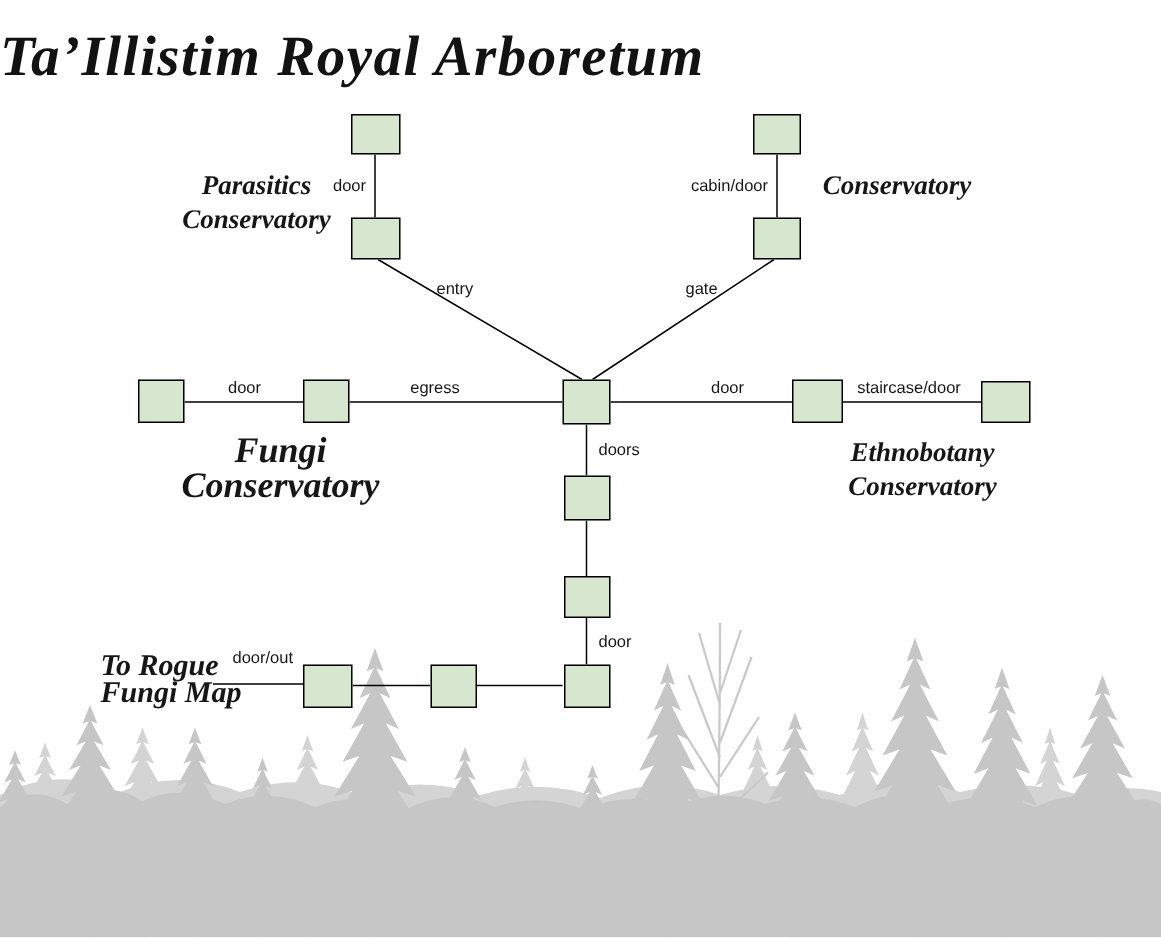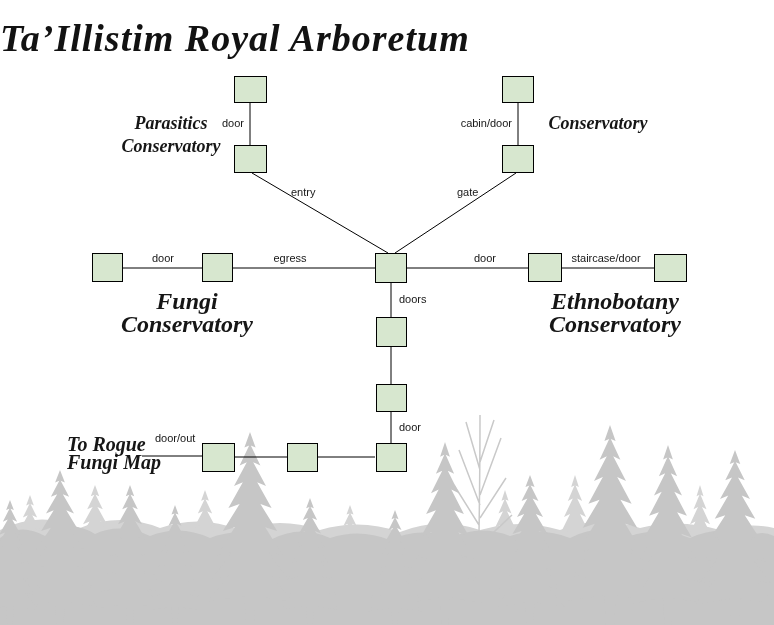--- a/index.html
+++ b/index.html
@@ -161,21 +161,21 @@
         <span>Parasitics</span>
         <span>Conservatory</span>
       </div>
       <div class="area-label centered" style="left: 598px; top: 112px; font-size: 18px; line-height: 23px;">
         <span>Conservatory</span>
       </div>
       <div class="area-label centered" style="left: 187px; top: 290px; font-size: 24px; line-height: 23px;">
         <span>Fungi</span>
         <span>Conservatory</span>
       </div>
-      <div class="area-label centered" style="left: 615px; top: 290px; font-size: 24px; line-height: 23px;">
+      <div class="area-label centered" style="left: 615px; top: 290px; font-size: 18px; line-height: 23px;">
         <span>Ethnobotany</span>
         <span>Conservatory</span>
       </div>
       <div class="area-label" style="left: 67px; top: 435px; font-size: 20px; line-height: 18px;">
         <span>To Rogue</span>
         <span>Fungi Map</span>
       </div>
     </div>
 
 </div>

